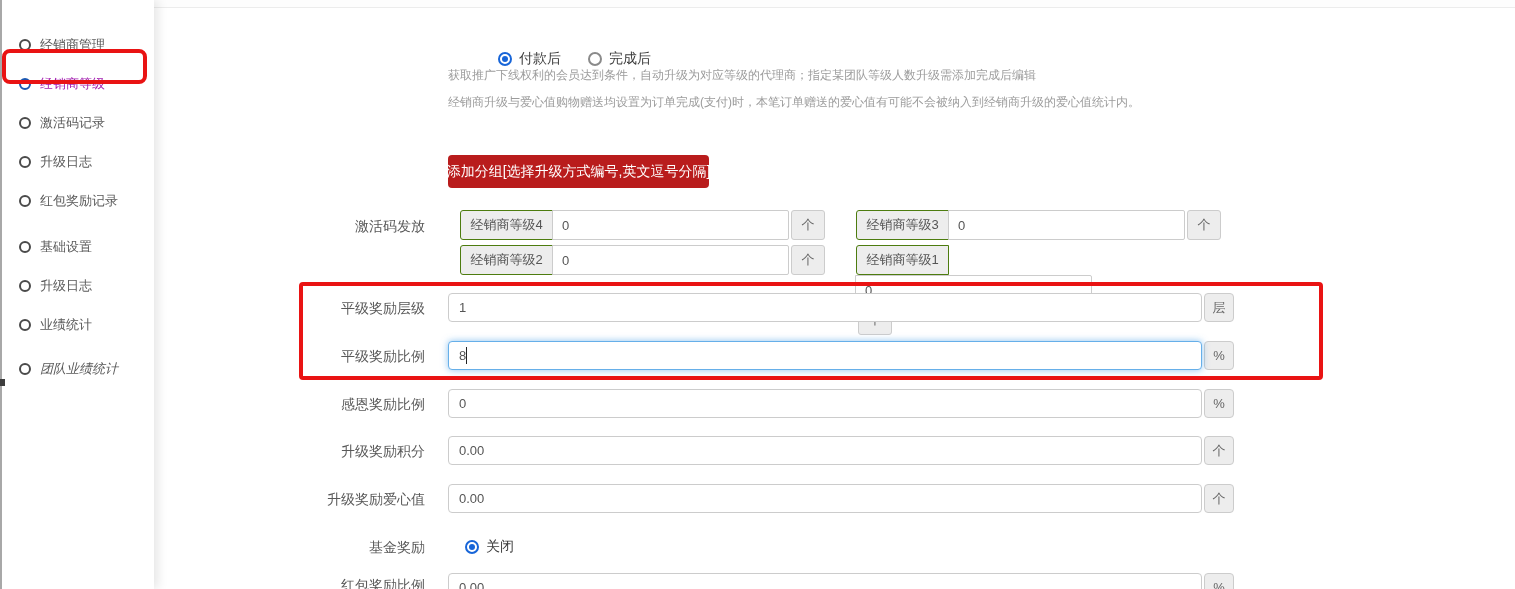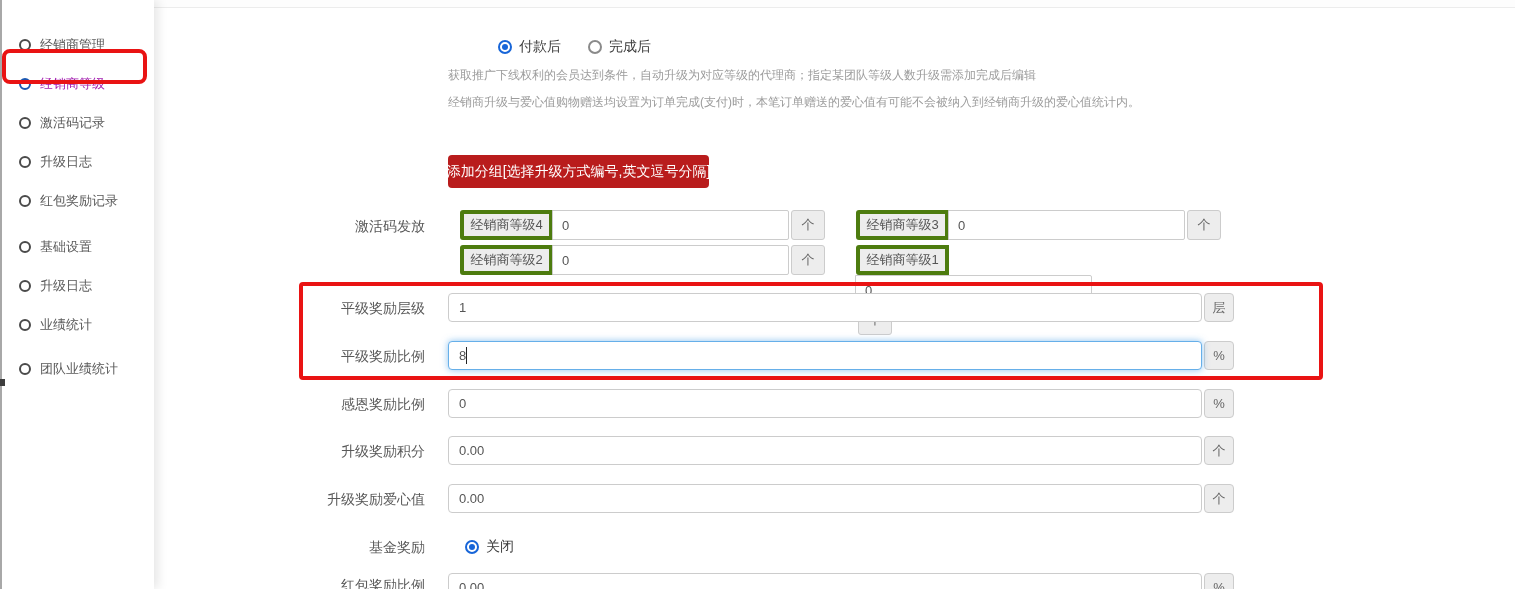--- a/index.html
+++ b/index.html
@@ -12,21 +12,21 @@
   .edge-line { position:absolute; left:0; top:0; width:2px; height:589px; background:#a8a8a8; z-index:4; }
   .edge-mark { position:absolute; left:0; top:379px; width:5px; height:7px; background:#3d3d3d; z-index:5; }
 
   
   .sidebar {
     position:absolute; left:2px; top:0; width:152px; height:589px; background:#fff;
     box-shadow:4px 0 10px rgba(0,0,0,0.10); z-index:3; padding-top:25px;
   }
   .side-item { height:39px; display:flex; align-items:center; padding-left:17px; cursor:pointer; }
   .side-item.gap7 { margin-top:7px; }
-  .side-item.gap5 { margin-top:5px; }
+  .side-item.gap5 { margin-top:5px;font-style:italic; }
   .ring { width:12px; height:12px; border:2px solid #4a4a4a; border-radius:50%; flex:0 0 auto; }
   .side-item.active .ring { border-color:#1b57b1; }
   .side-label { margin-left:9px; font-size:13px; color:#595959; white-space:nowrap; }
   .side-item.active .side-label { color:#a21caf; }
 
   
   .content-card {
     position:absolute; left:135px; top:7px; width:1380px; height:582px; background:#fff;
     border-top:1px solid #ececec; border-top-left-radius:8px; z-index:1;
   }
@@ -49,21 +49,21 @@
   .green-btn {
     position:absolute; left:448px; top:155px; width:261px; height:33px; border:none; border-radius:4px;
     background:#b91c1c; color:#fff; font-size:14px; display:flex; align-items:center; justify-content:center;
     white-space:nowrap; cursor:pointer; z-index:2; font-family:inherit;
   }
 
   .flabel { position:absolute; left:240px; width:185px; text-align:right; font-size:14px; color:#595959; white-space:nowrap; z-index:2; }
 
   
   .igroup { position:absolute; display:flex; z-index:2; }
-  .prepend { width:93px; height:30px; background:#ededed; border:4px solid #4d7c0f; border-radius:3px 0 0 3px;
+  .prepend { width:93px; height:30px; background:#ededed; border:1px solid #4d7c0f; border-radius:3px 0 0 3px;
              display:flex; align-items:center; justify-content:center; font-size:13px; color:#555; }
   .ginput { width:237px; height:30px; border:1px solid #ccc; margin-left:-1px; border-radius:0 2px 2px 0;
             padding:0 9px; font-size:13px; color:#555; outline:none; background:#fff; font-family:inherit; }
   .gappend { width:34px; height:30px; margin-left:2px; background:#ededed; border:1px solid #ccc; border-radius:3px;
              display:flex; align-items:center; justify-content:center; font-size:13px; color:#666; }
 
   
   .line-input { position:absolute; left:448px; width:754px; height:29px; border:1px solid #ccc; border-radius:4px;
                 padding:0 10px; font-size:13px; color:#555; outline:none; background:#fff; z-index:2; font-family:inherit; }
   .line-input.focused { border-color:#66afe9; box-shadow:0 0 7px rgba(93,169,233,0.70); z-index:3; }
@@ -113,21 +113,21 @@
       <span class="side-label">业绩统计</span>
     </div>
     <div class="side-item gap5">
       <span class="ring"></span>
       <span class="side-label">团队业绩统计</span>
     </div>
   </aside>
 
   <div class="content-card"></div>
 
-  <div class="radio-row" style="left:462px; top:38px;padding-left:36px;">
+  <div class="radio-row" style="left:462px; top:50px;padding-left:36px;">
     <span class="radio-opt">
       <span class="radio on"></span>
       <span class="radio-text">付款后</span>
     </span>
     <span class="radio-opt">
       <span class="radio"></span>
       <span class="radio-text">完成后</span>
     </span>
   </div>
 

